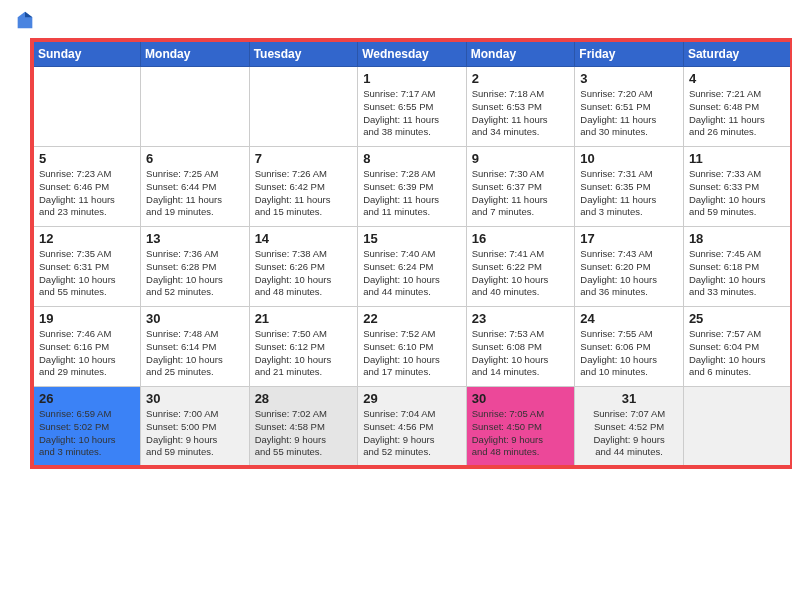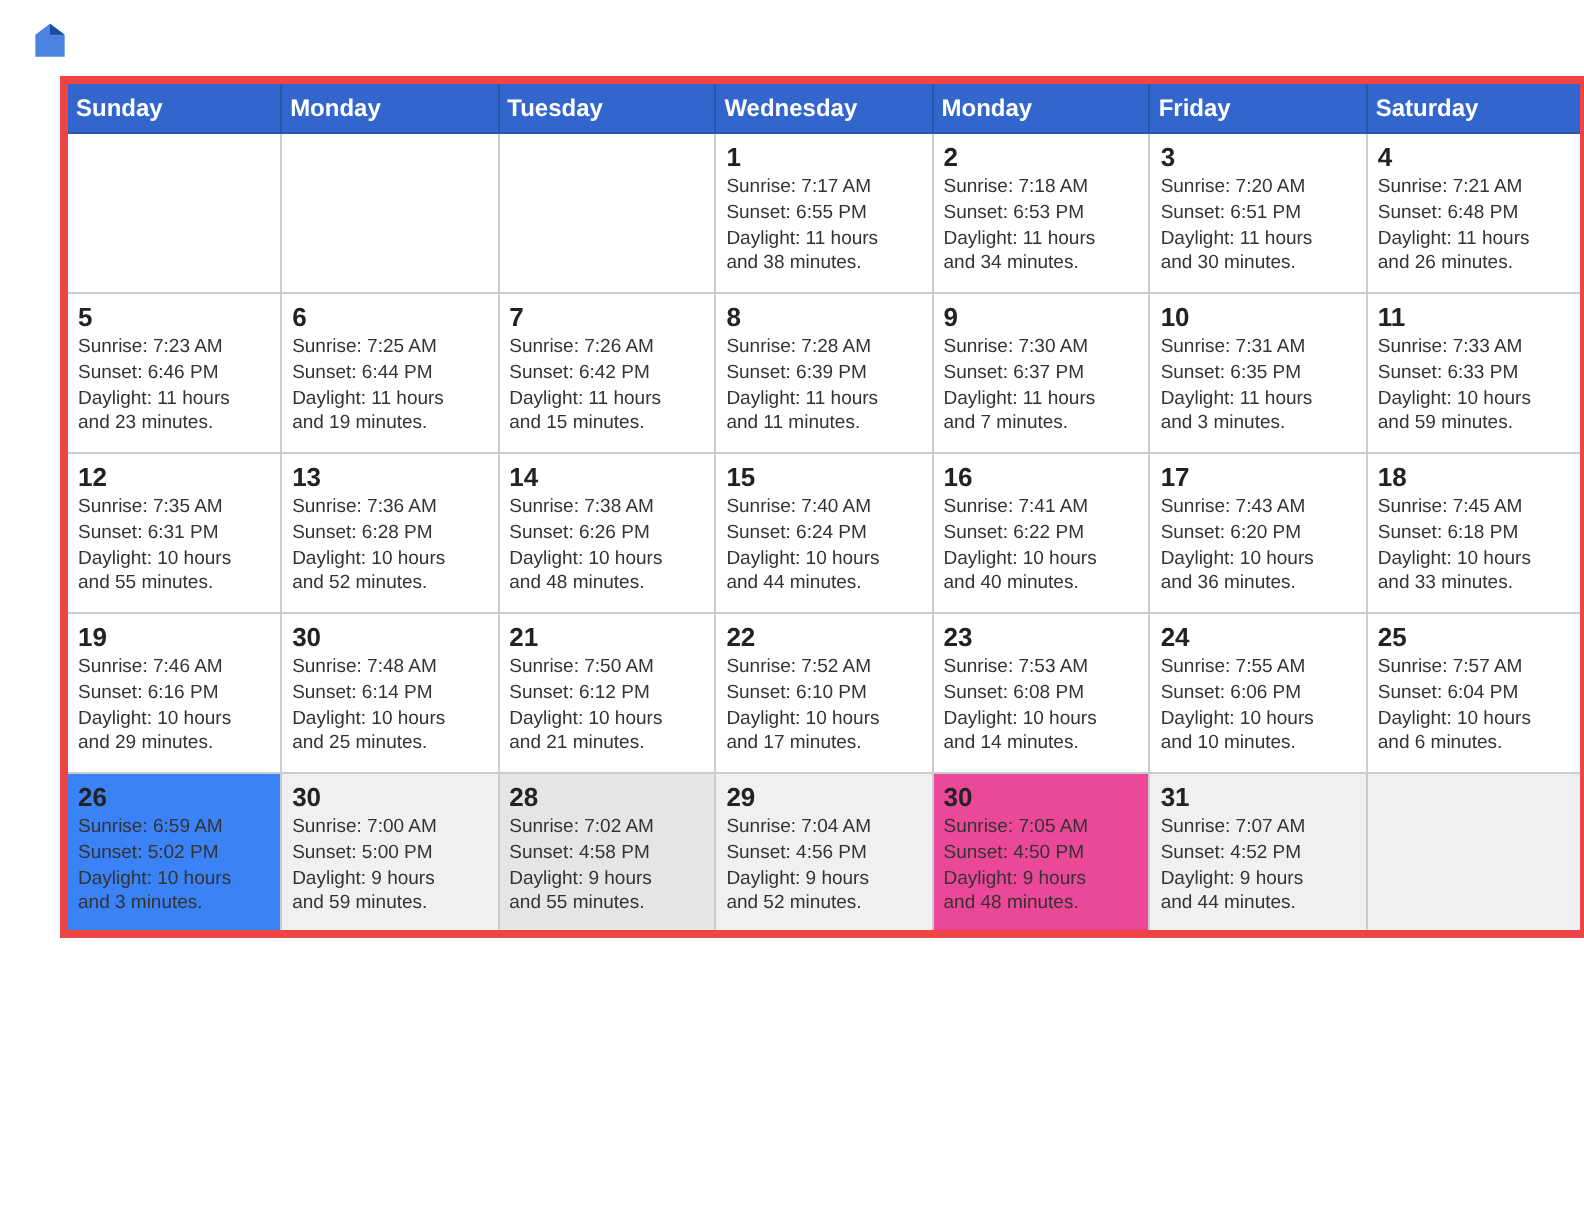--- a/index.html
+++ b/index.html
@@ -345,21 +345,21 @@
 Daylight: 9 hours
 and 52 minutes.</div>
           </td>
           <td style="background: #ec4899;">
             <span class="day-num">30</span>
             <div class="day-info" style="white-space: pre-line;">Sunrise: 7:05 AM
 Sunset: 4:50 PM
 Daylight: 9 hours
 and 48 minutes.</div>
           </td>
-          <td style="background: rgb(240, 240, 240);">
+          <td style="background: rgb(240, 240, 240); text-align: center;">
             <span class="day-num">31</span>
             <div class="day-info" style="white-space: pre-line;">Sunrise: 7:07 AM
 Sunset: 4:52 PM
 Daylight: 9 hours
 and 44 minutes.</div>
           </td>
           <td class="empty-cell" style="background: rgb(240, 240, 240);"></td>
         </tr>
       </tbody>
   </table>

